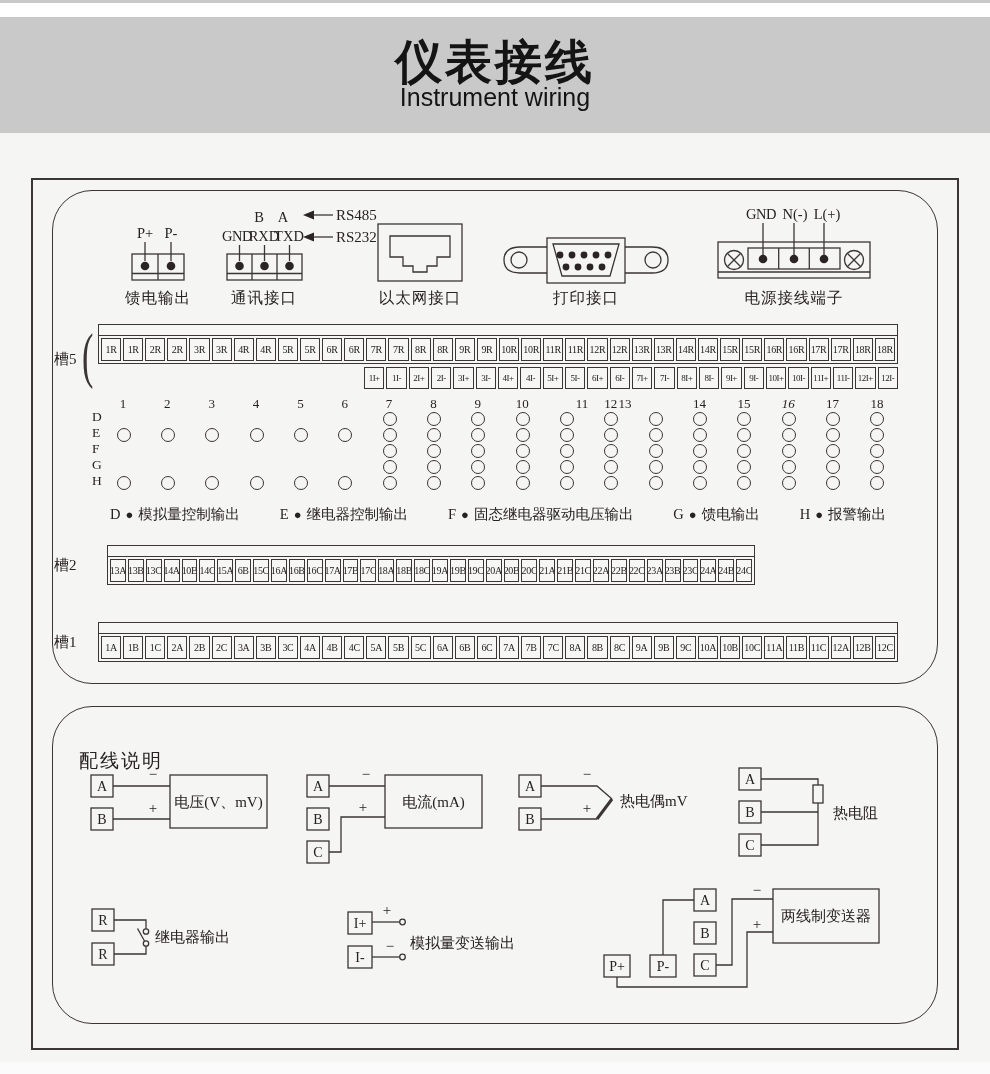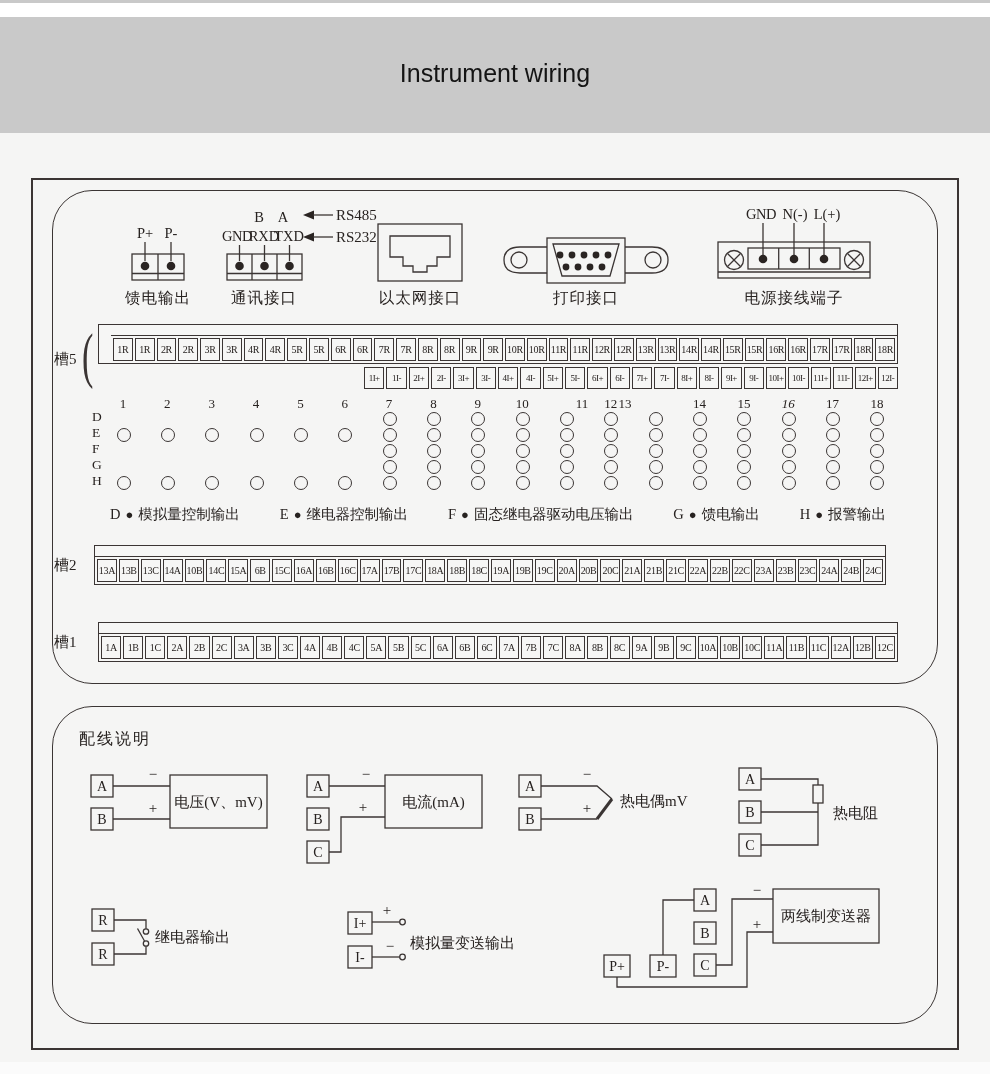--- a/index.html
+++ b/index.html
@@ -36,41 +36,42 @@
   #ogrid{position:absolute;left:92px;top:396px;width:806px;height:96px;}
   .gnum{position:absolute;top:0;width:22px;text-align:center;font-size:13px;}
   .grow{position:absolute;left:0;width:14px;font-size:13.5px;}
   .gcirc{position:absolute;width:12px;height:12px;border:1.3px solid #3b3534;border-radius:50%;}
   
   #legend{position:absolute;left:98px;top:503px;width:800px;height:22px;display:flex;
           justify-content:space-between;align-items:center;padding:0 12px;box-sizing:border-box;}
   .litem{display:flex;align-items:center;gap:5px;font-size:14.5px;white-space:nowrap;}
   .litem .dot{font-size:13px;line-height:1;}
   
-  #wtitle{position:absolute;left:79px;top:729px;font-size:16px;letter-spacing:2px;}
+  #wtitle{position:absolute;left:79px;top:748px;font-size:19px;letter-spacing:2px;}
   
   svg{position:absolute;overflow:visible;}
   .ln{stroke:#3b3534;stroke-width:1.3;fill:none;}
   .thick{stroke:#3b3534;stroke-width:3;fill:none;}
   .fill{fill:#2a2422;stroke:none;}
   text{font-family:"Liberation Serif","DejaVu Serif",serif;fill:#272220;}
   .tx{font-size:15px;}
   .tlab{font-size:15.5px;text-anchor:middle;letter-spacing:1px;}
   .tpin{font-size:14.5px;text-anchor:middle;}
   .tl{font-size:14px;text-anchor:middle;}
   .sign{font-size:15px;text-anchor:middle;}
 </style>
 </head>
 <body>
 
 <div class="page">
 
   <div class="top-sliver"></div>
   <div class="top-white"></div>
   <header class="banner">
+    <div class="t">仪表接线</div>
     <div class="s">Instrument wiring</div>
   </header>
 
   <div class="outer"></div>
   <div class="rbox" id="topbox"></div>
   <div class="rbox" id="botbox"></div>
 
   <svg style="left:52px;top:196px;" width="886" height="114" viewBox="52 196 886 114">
 
     <g>
@@ -164,21 +165,21 @@
         <circle class="ln" cx="854" cy="260" r="9.5"></circle>
         <line class="ln" x1="847.5" y1="253.5" x2="860.5" y2="266.5"></line>
           <line class="ln" x1="847.5" y1="266.5" x2="860.5" y2="253.5"></line>
       </g>
       <text class="tlab" x="794" y="303">电源接线端子</text>
     </g>
   </svg>
 
   <div class="slot-label" style="left:54px;top:350px;">槽5</div>
   <div class="bracket" style="left:82px;top:324px;">(</div>
-  <div class="term-block" style="left:98px;top:324px;width:800px;padding-left:12px;">
+  <div class="term-block" style="left:98px;top:324px;width:800px;">
     <div class="term-strip"></div>
     <div class="cells">
         <div class="cell">1R</div>
         <div class="cell">1R</div>
         <div class="cell">2R</div>
         <div class="cell">2R</div>
         <div class="cell">3R</div>
         <div class="cell">3R</div>
         <div class="cell">4R</div>
         <div class="cell">4R</div>
@@ -359,21 +360,21 @@
         <span>馈电输出</span>
       </div>
       <div class="litem">
         <span>H</span>
         <span class="dot">●</span>
         <span>报警输出</span>
       </div>
     </div>
 
   <div class="slot-label" style="left:54px;top:556px;">槽2</div>
-  <div class="term-block" style="left:94px;top:545px;width:792px;">
+  <div class="term-block" style="left:107px;top:545px;width:648px;">
     <div class="term-strip"></div>
     <div class="cells">
         <div class="cell">13A</div>
         <div class="cell">13B</div>
         <div class="cell">13C</div>
         <div class="cell">14A</div>
         <div class="cell">10B</div>
         <div class="cell">14C</div>
         <div class="cell">15A</div>
         <div class="cell">6B</div>

